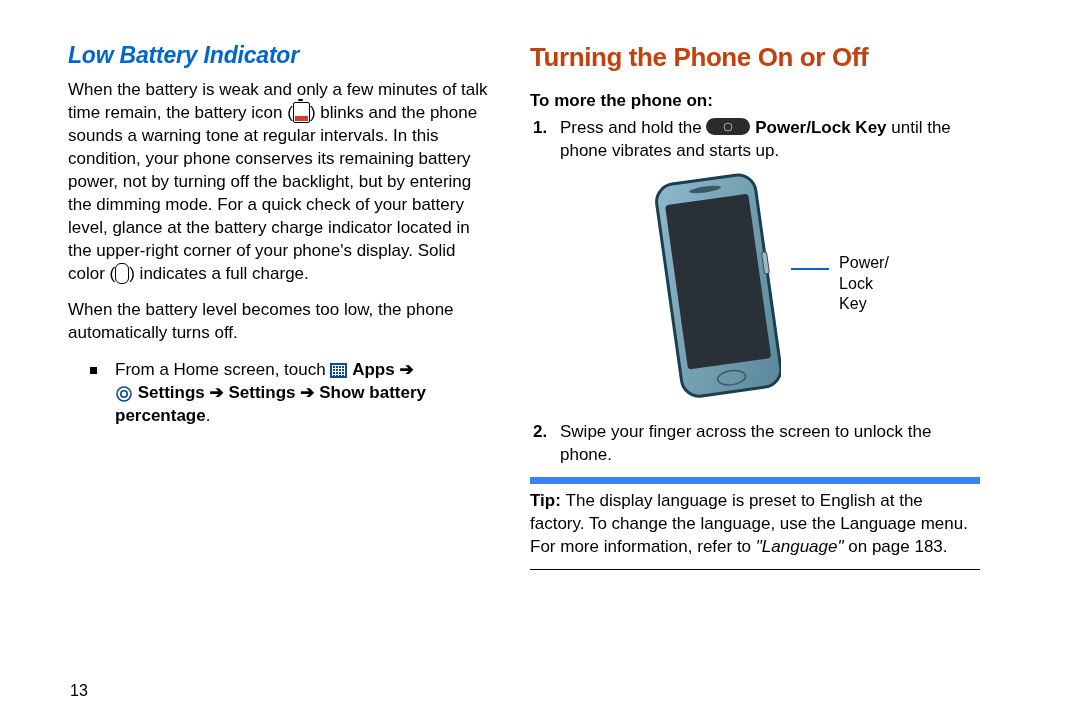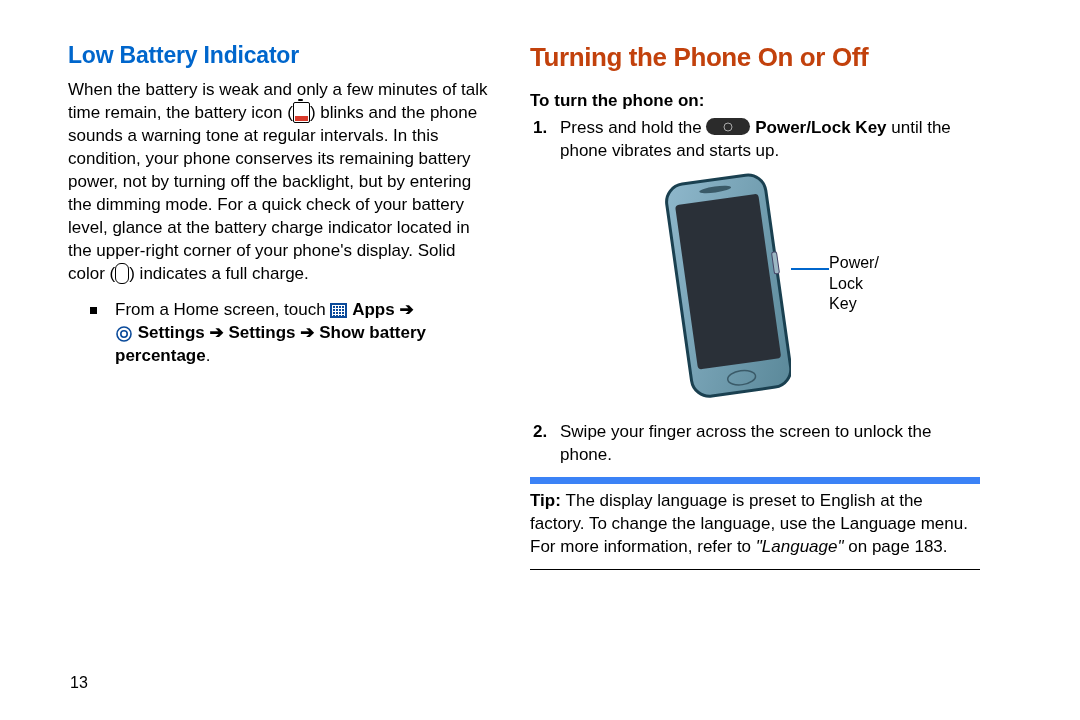--- a/index.html
+++ b/index.html
@@ -1,20 +1,20 @@
 <!DOCTYPE html>
 <html><head>
   <meta charset="utf-8">
   <style>
     body{margin:0;padding:0;font-family:Helvetica,Arial,sans-serif;color:#000;background:#fff;width:1080px;height:720px;overflow:hidden}
     .page{display:flex;padding:42px 40px 0 68px;gap:32px}
     .col{flex:1}
     .left-col{max-width:430px}
     .right-col{max-width:450px}
-    h1.blue-h{font-weight:800;font-size:23px;color:#0066cc;margin:0 0 10px 0;letter-spacing:-.2px}
+    h1.blue-h{font-weight:800;font-size:23px;color:#0066cc;font-style:italic;margin:0 0 10px 0;letter-spacing:-.2px}
     h1.blue-maj{font-weight:800;font-size:26px;color:#c2410c;margin:0 0 18px 0;letter-spacing:-.4px}
     p{font-size:17px;line-height:1.35;margin:0 10px 14px 0}
     .sub{font-weight:700;font-size:17px;margin-bottom:6px}
     .bullet-row{display:flex;gap:18px;padding-left:22px}
     .square{width:7px;height:7px;background:#000;margin-top:8px;flex-shrink:0}
     ol{padding-left:22px;margin:0}
     ol li{padding-left:8px;margin-bottom:8px;font-size:17px;line-height:1.35}
     ol li::marker{font-weight:700}
     .tip-box{border-top:7px solid #3b82f6;border-bottom:1px solid #000;padding:6px 0 10px 0;margin-top:10px}
     .tip-box p{margin:0;padding-left:0}
@@ -24,50 +24,51 @@
     .ico-batt{width:15px;height:19px;border:1.5px solid #000;border-radius:2px;position:relative}
     .ico-batt::before{content:"";position:absolute;top:-4px;left:4px;width:5px;height:2px;background:#000;border-radius:1px}
     .ico-batt-low .fill{position:absolute;bottom:1px;left:1px;right:1px;height:5px;background:#d93a2b}
     .ico-batt-empty{width:12px;height:19px;border:1.5px solid #000;border-radius:6px}
     .ico-grid{width:17px;height:15px;background:#0a4a9a;display:inline-block;position:relative;vertical-align:middle}
     .ico-grid::after{content:"";position:absolute;inset:2px;background-image:linear-gradient(#fff 1px,transparent 1px),linear-gradient(90deg,#fff 1px,transparent 1px);background-size:3px 3px}
     .ico-gear{width:18px;height:18px;display:inline-block;vertical-align:middle;position:relative}
     .ico-gear svg{display:block}
     .ico-pill{display:inline-block;width:44px;height:17px;border-radius:9px;background:#2b2b2b;position:relative;vertical-align:middle;top:-2px}
     .ico-pill::after{content:"";position:absolute;left:50%;top:50%;width:7px;height:7px;border:1px solid #aaa;border-radius:50%;transform:translate(-50%,-50%)}
-    .phone-wrap{display:flex;justify-content:center;align-items:flex-start;gap:0;margin:10px 0 18px 0}
+    .phone-wrap{display:flex;justify-content:center;align-items:flex-start;gap:10px;margin:10px 0 18px 0}
     .phone-label{font-size:16px;line-height:1.3;margin-top:80px}
     .phone-line{width:38px;height:2px;background:#0066cc;margin-top:95px}
-    .page-num{position:absolute;bottom:28px;left:70px;font-size:16px}
+    .page-num{position:absolute;bottom:20px;left:70px;font-size:16px}
     .bold{font-weight:700}
   </style>
 </head>
 <body>
 
 <div class="page">
   <div class="col left-col">
     <h1 class="blue-h">Low Battery Indicator</h1>
     <p>
       <span>When the battery is weak and only a few minutes of talk time remain, the battery icon (</span><span class="inline-icon ico-batt ico-batt-low"><span class="fill"></span></span><span>) blinks and the phone sounds a warning tone at regular intervals. In this condition, your phone conserves its remaining battery power, not by turning off the backlight, but by entering the dimming mode. For a quick check of your battery level, glance at the battery charge indicator located in the upper-right corner of your phone's display. Solid color (</span><span class="inline-icon ico-batt-empty"></span><span>) indicates a full charge.</span>
     </p>
+    <p>When the battery level becomes too low, the phone automatically turns off.</p>
     <div class="bullet-row">
       <div class="square"></div>
       <p>
         <span>From a Home screen, touch </span><span class="ico-grid"></span> <span class="bold">Apps</span><span class="bold"> ➔ </span><br>
         <span class="ico-gear"><svg viewBox="0 0 18 18">
               <circle cx="9" cy="9" r="7" fill="none" stroke="#0a4a9a" stroke-width="1.6"></circle>
               <circle cx="9" cy="9" r="3.2" fill="none" stroke="#0a4a9a" stroke-width="1.6"></circle>
             </svg></span> <span class="bold">Settings</span><span class="bold"> ➔ </span><span class="bold">Settings</span><span class="bold"> ➔ </span><span class="bold">Show battery percentage</span><span>.</span>
       </p>
     </div>
   </div>
 
   <div class="col right-col">
     <h1 class="blue-maj">Turning the Phone On or Off</h1>
-    <div class="sub">To turn the phone on:</div>
+    <div class="sub">To more the phone on:</div>
     <ol>
       <li>
         <span>Press and hold the </span><span class="ico-pill"></span><span class="bold"> Power/Lock Key</span><span> until the phone vibrates and starts up.</span>
         <div class="phone-wrap">
           <svg width="130" height="230" viewBox="0 0 130 230">
             <defs>
               <linearGradient id="pg" x1="0" y1="0" x2="1" y2="1">
                 <stop offset="0" stop-color="#8fb8cc"></stop>
                 <stop offset="1" stop-color="#5a8899"></stop>
               </linearGradient>

